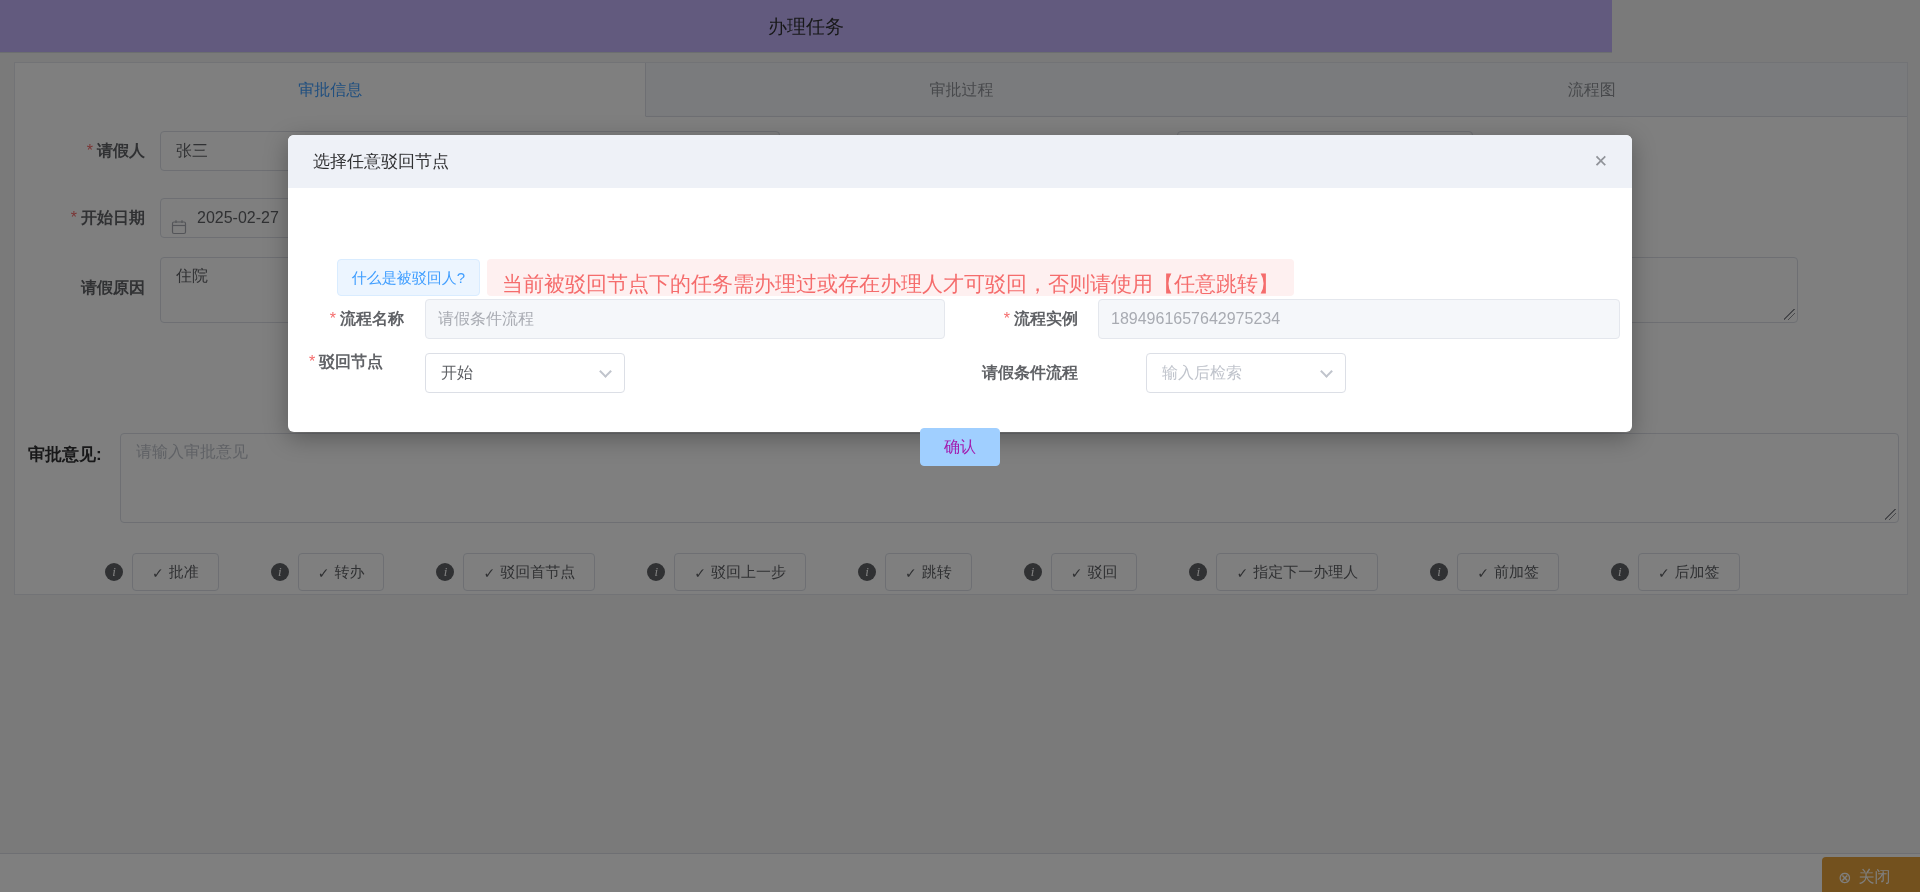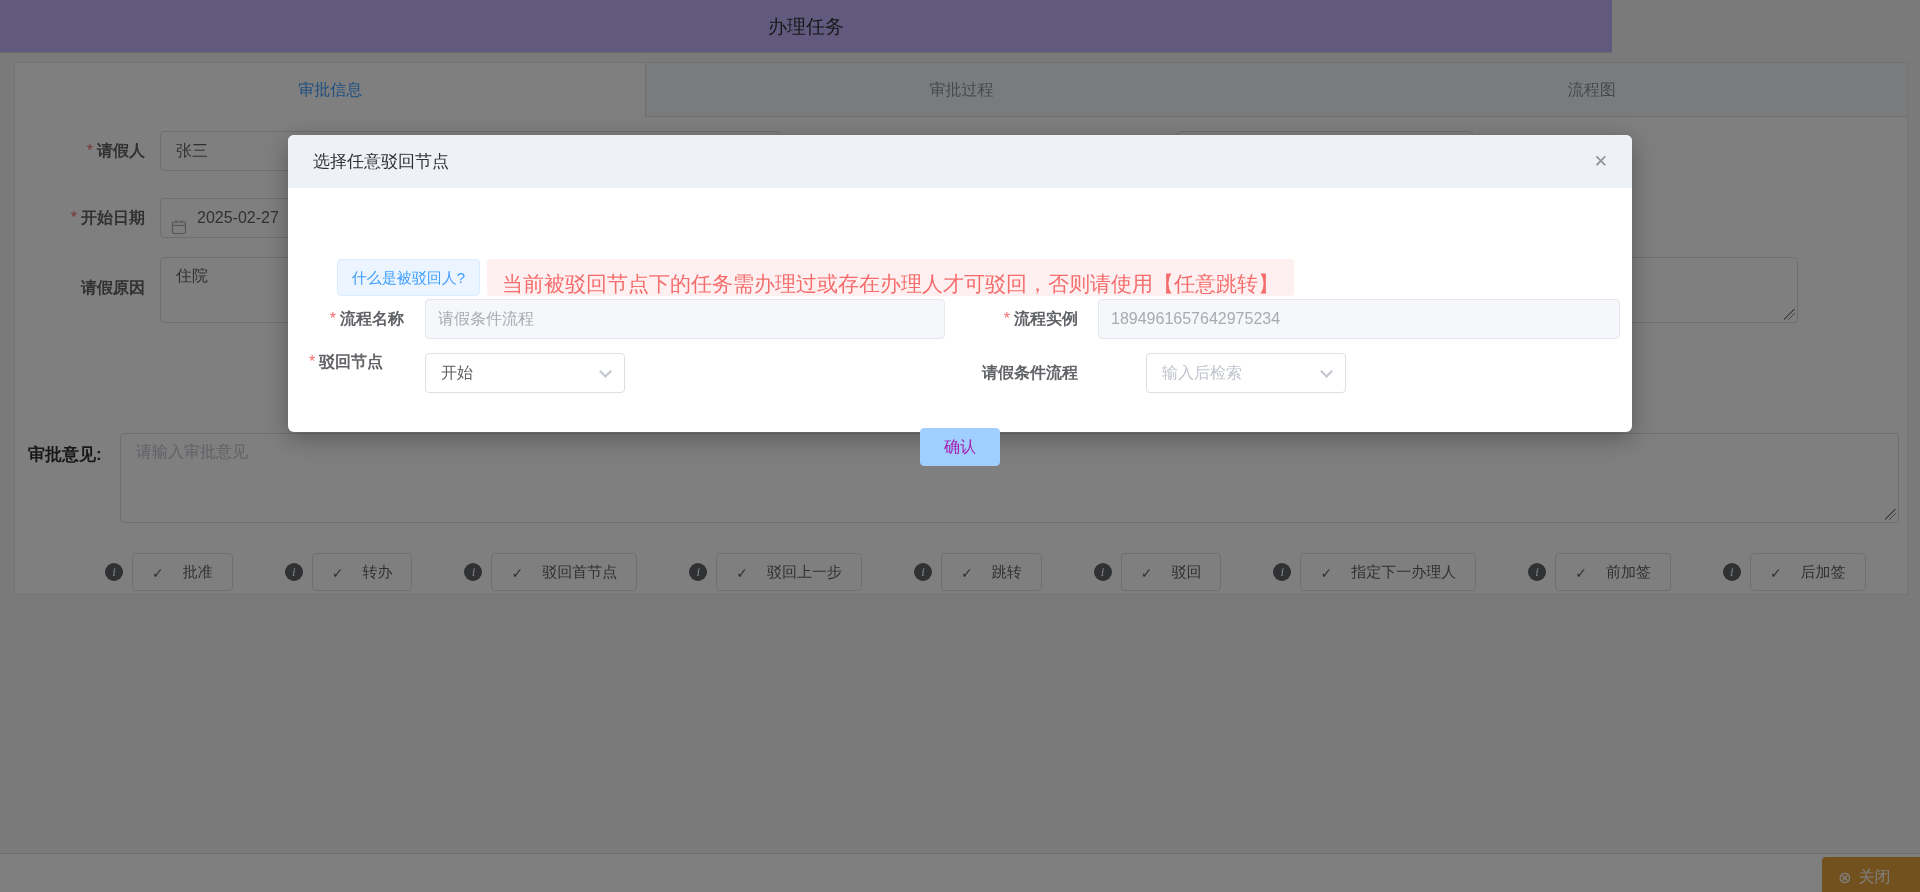--- a/index.html
+++ b/index.html
@@ -37,21 +37,21 @@
   .cal-icon { position:absolute; left:10px; top:12px; }
 
   .comment-label { position:absolute; left:28px; top:443px; font-size:17px;
     font-weight:bold; color:#303133; }
 
   .actions { position:absolute; left:105px; top:553px; display:flex; gap:52px; align-items:center; }
   .agroup { display:flex; align-items:center; gap:9px; }
   .info-ic { width:18px; height:18px; border-radius:50%; background:#606266; color:#fff;
     font-family:"Liberation Serif",serif; font-style:italic; font-size:13px;
     line-height:18px; text-align:center; flex:none; }
-  .abtn { height:38px; display:flex; align-items:center; gap:19px; padding:0 19px;
+  .abtn { height:38px; display:flex; align-items:center; gap:5px; padding:0 19px;
     background:#fff; border:1px solid #dcdfe6; border-radius:4px; font-size:15px;
     color:#606266; cursor:pointer; white-space:nowrap;
     font-family:"Liberation Sans","DejaVu Sans",sans-serif; }
   .check-ic::before { content:"✓"; font-size:14px; color:#606266; }
 
   .footer { position:absolute; left:0; top:853px; width:1920px; height:39px;
     background:#fff; border-top:1px solid #dcdfe6; }
   .close-btn { position:absolute; left:1822px; top:857px; width:120px; height:40px;
     background:#E6A23C; border:none; border-radius:4px; color:#fff; font-size:16px;
     display:flex; align-items:center; gap:7px; padding:0 16px; cursor:pointer;

